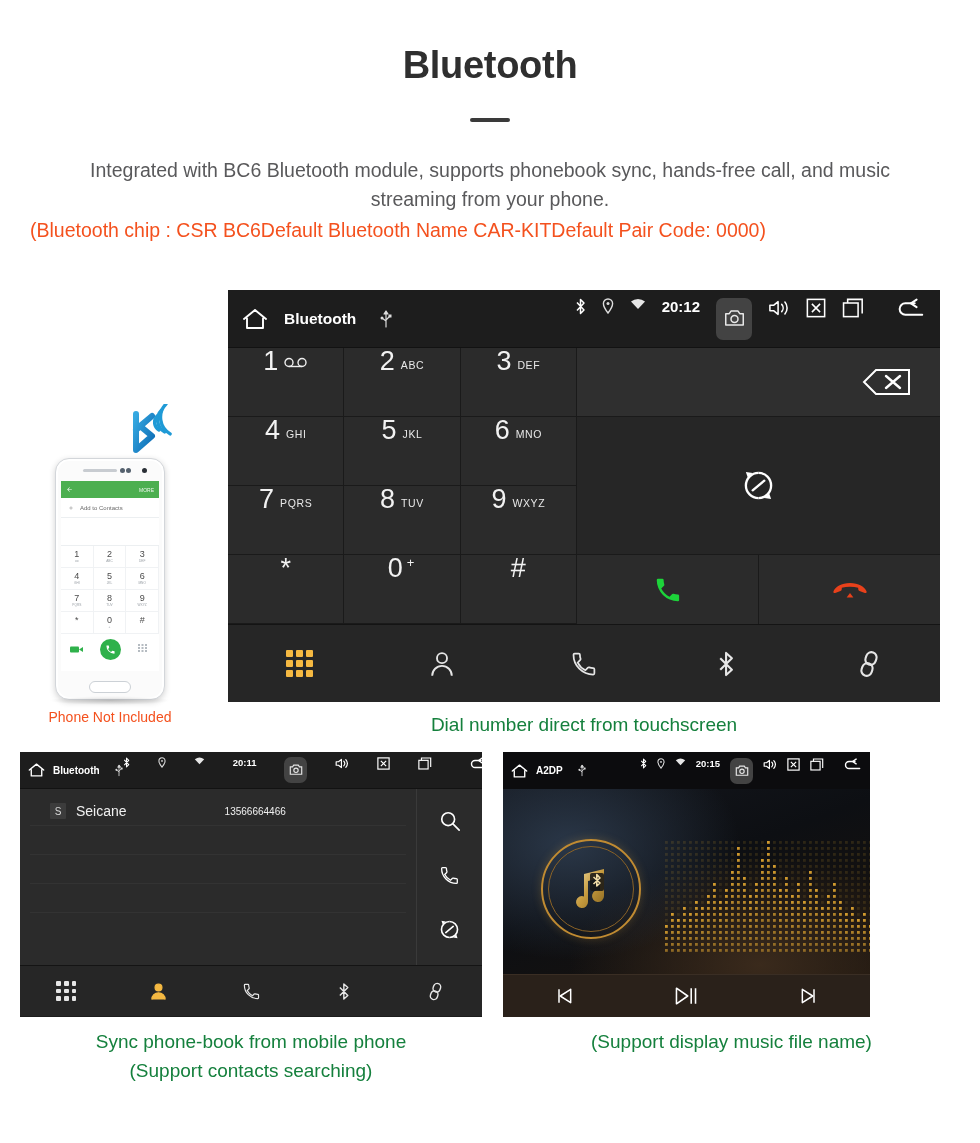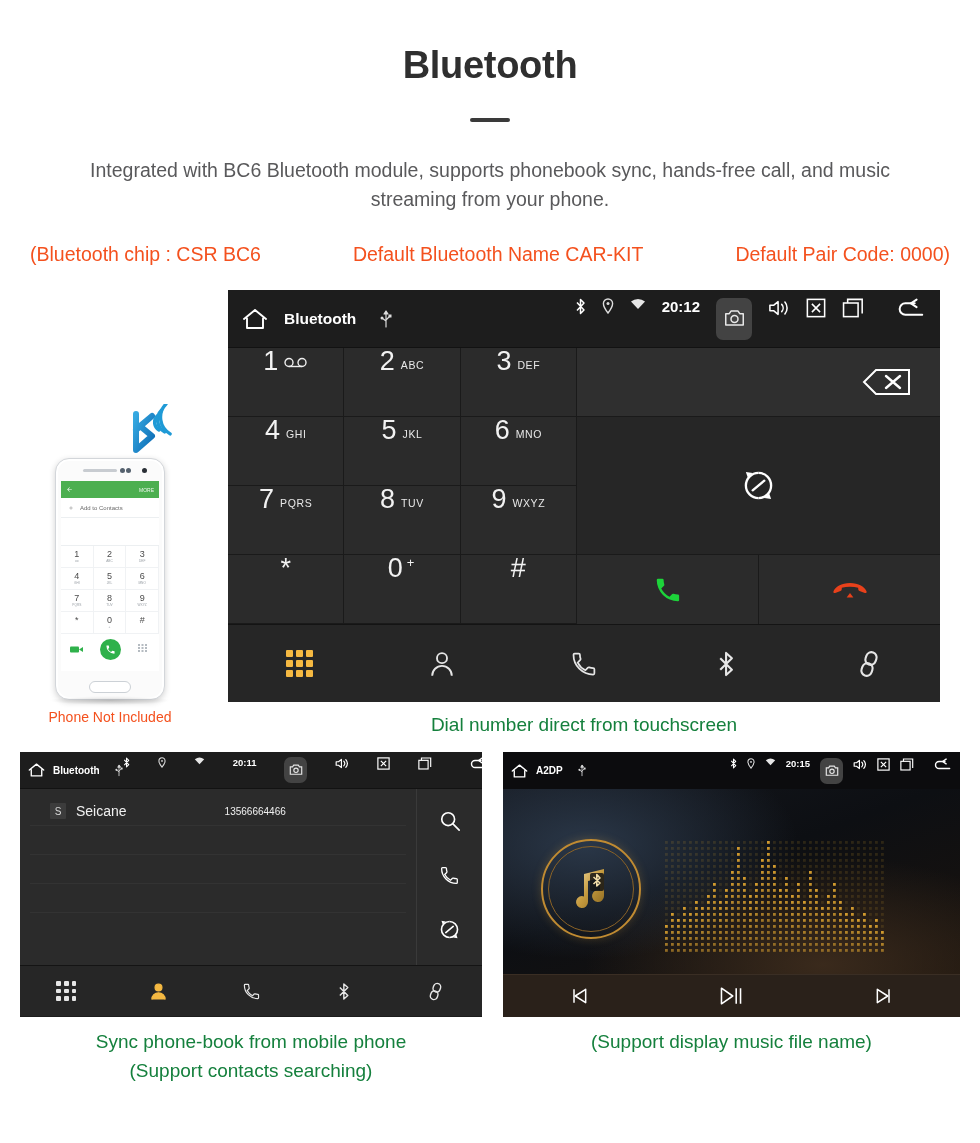--- a/index.html
+++ b/index.html
@@ -20,22 +20,22 @@
   .hero-rule {
     position: absolute; left: 470px; top: 118px;
     width: 40px; height: 4px; background: #3a3a3a; border-radius: 2px;
   }
   .hero-desc {
     position: absolute; left: 50px; top: 156px; width: 880px;
     text-align: center; font-size: 19.5px; color: #59595b; line-height: 29px;
   }
   .hero-specs {
     position: absolute; left: 30px; top: 219px; width: 920px;
-    display: flex; justify-content: space-between; align-items: baseline;
-    font-size: 19.5px; color: #f4511e; margin-top: 24px;
+    display: flex; align-items: baseline;
+    font-size: 19.5px; color: #f4511e;
   }
 
   
   .unit { position: absolute; background: #1c1c1c; overflow: hidden; }
 
   .statusbar {
     position: relative; width: 100%;
     background: #1d1d1d;
     display: flex; align-items: center;
     border-bottom: 1px solid #121212;
@@ -134,21 +134,21 @@
   .pb-empty { height: 29px; border-bottom: 1px solid #333; }
   .pb-side {
     width: 66px; background: #2b2b2b; border-left: 1px solid #3a3a3a;
     display: flex; flex-direction: column; align-items: center; justify-content: space-around;
     padding: 6px 0;
   }
   .pb-side > div { cursor: pointer; }
   #phonebook-screen .navbar { height: 51px; }
 
   
-  #music-screen { left: 503px; top: 752px; width: 457px; height: 265px; }
+  #music-screen { left: 503px; top: 752px; width: 367px; height: 265px; }
   #music-screen .statusbar { height: 37px; padding: 0 8px; background: #0c0c0e; border-bottom: none; }
   #music-screen .sb-left { gap: 15px; margin-left: 8px; }
   #music-screen .sb-title { font-size: 10px; }
   #music-screen .sb-right { gap: 10px; }
   #music-screen .sb-clock { font-size: 9.5px; }
   #music-screen .sb-cam-wrap { width: 23px; height: 26px; }
 
   .mu-body {
     position: relative; height: 185px;
     background:

